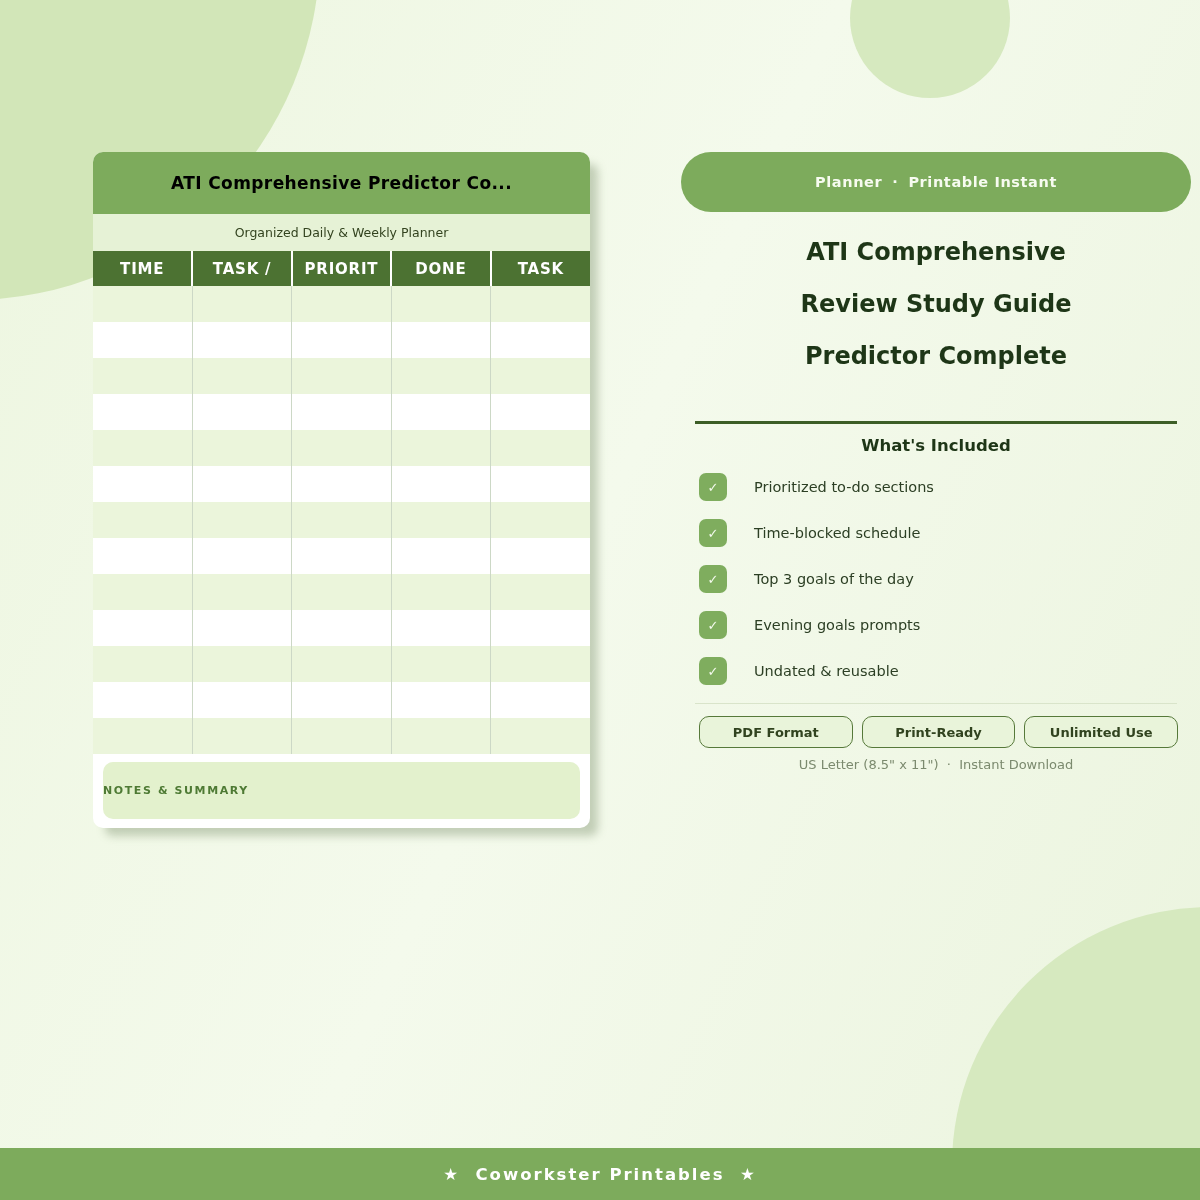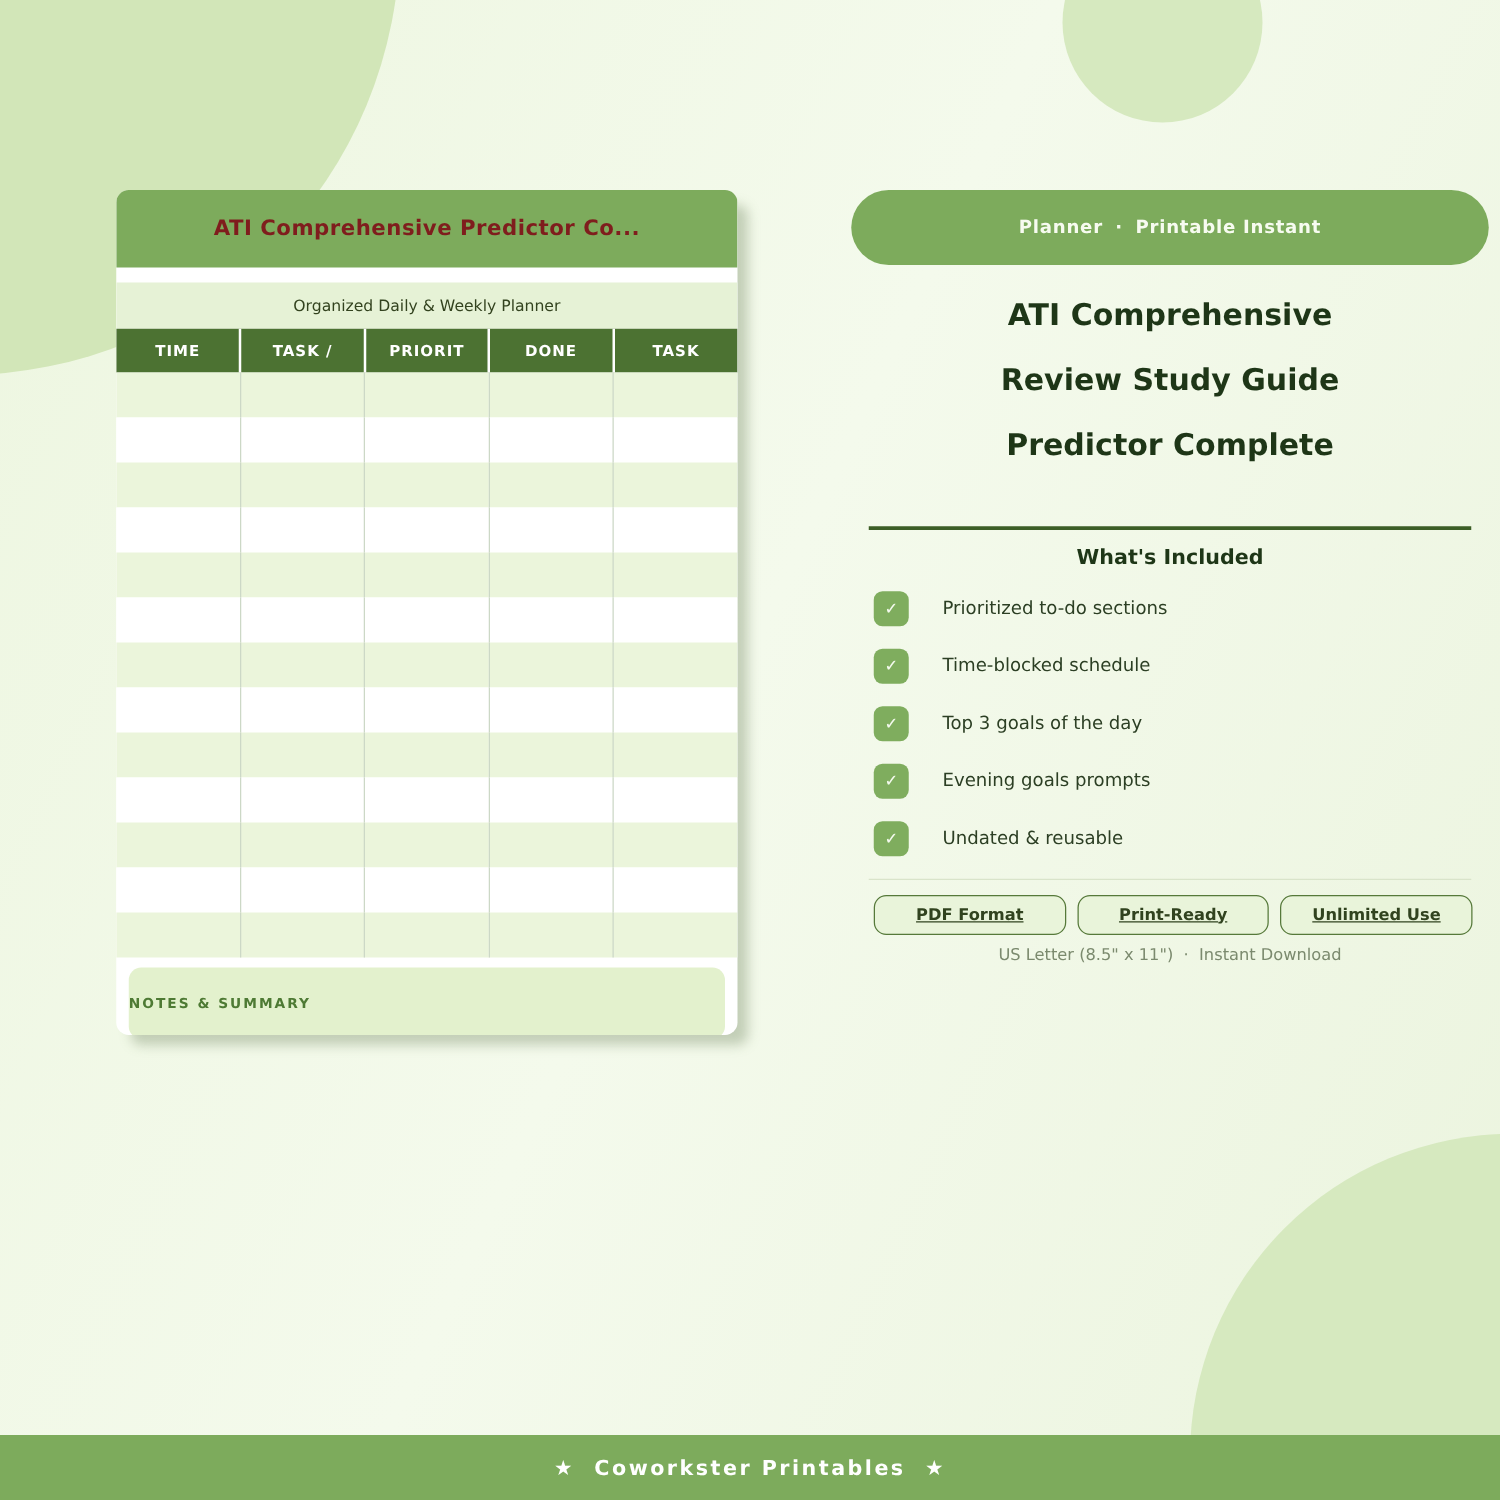--- a/index.html
+++ b/index.html
@@ -17,29 +17,29 @@
   
   .planner-card{
     position:absolute;left:93px;top:152px;width:497px;height:676px;
     background:#ffffff;border-radius:10px;overflow:hidden;z-index:2;
     box-shadow:10px 10px 9px -2px rgba(116,136,99,.38);
   }
   .planner-header{
     height:62px;background:#7dab5c;display:flex;align-items:center;justify-content:center;
   }
   .planner-header span{
-    color:#7f1d1d;font-weight:bold;font-size:17px;letter-spacing:.4px;
+    color:#000000;font-weight:bold;font-size:17px;letter-spacing:.4px;
   }
   .planner-subtitle{
     height:37px;background:#e6f2d6;display:flex;align-items:center;justify-content:center;
-    font-size:12.5px;color:#33431f;margin-top:12px;
+    font-size:12.5px;color:#33431f;
   }
   table.planner-table{border-collapse:collapse;table-layout:fixed;width:100%;}
   table.planner-table th{
-    height:33px;background:#4c7232;color:#ffffff;font-size:12px;font-weight:bold;
+    height:33px;background:#4c7232;color:#ffffff;font-size:15px;font-weight:bold;
     letter-spacing:.8px;text-align:center;border-right:2px solid #ffffff;
   }
   table.planner-table th:last-child{border-right:none;}
   table.planner-table td{
     height:36px;border-right:1px solid #ccd8c6;padding:0;
   }
   table.planner-table td:last-child{border-right:none;}
   table.planner-table tr.odd td{background:#ebf5db;}
   table.planner-table tr.even td{background:#ffffff;}
   .notes-box{
@@ -71,21 +71,21 @@
     width:28px;height:28px;border-radius:7px;background:#7fad5e;flex:0 0 28px;
     display:flex;align-items:center;justify-content:center;
     color:#f4faee;font-size:13px;
   }
   .check-label{margin-left:27px;font-size:14.5px;color:#2c3f24;}
   .thin-divider{height:1px;background:#d9e4ca;margin:10px 14px 12px 14px;border:none;}
   .feature-row{display:flex;gap:9px;padding:0 13px 0 18px;}
   .feature-btn{
     flex:1;height:32px;border-radius:10px;background:#e9f4da;border:1px solid #56793a;
     display:flex;align-items:center;justify-content:center;
-    font-size:13px;font-weight:bold;color:#31431f;box-sizing:border-box;text-decoration:underline;
+    font-size:13px;font-weight:bold;color:#31431f;box-sizing:border-box;
   }
   .meta-line{
     margin-top:9px;text-align:center;font-size:13px;color:#7b8a6e;white-space:pre;
   }
 
   
   .footer-bar{
     position:absolute;left:0;top:1148px;width:1200px;height:52px;background:#7dab5c;
     display:flex;align-items:center;justify-content:center;z-index:3;
   }

